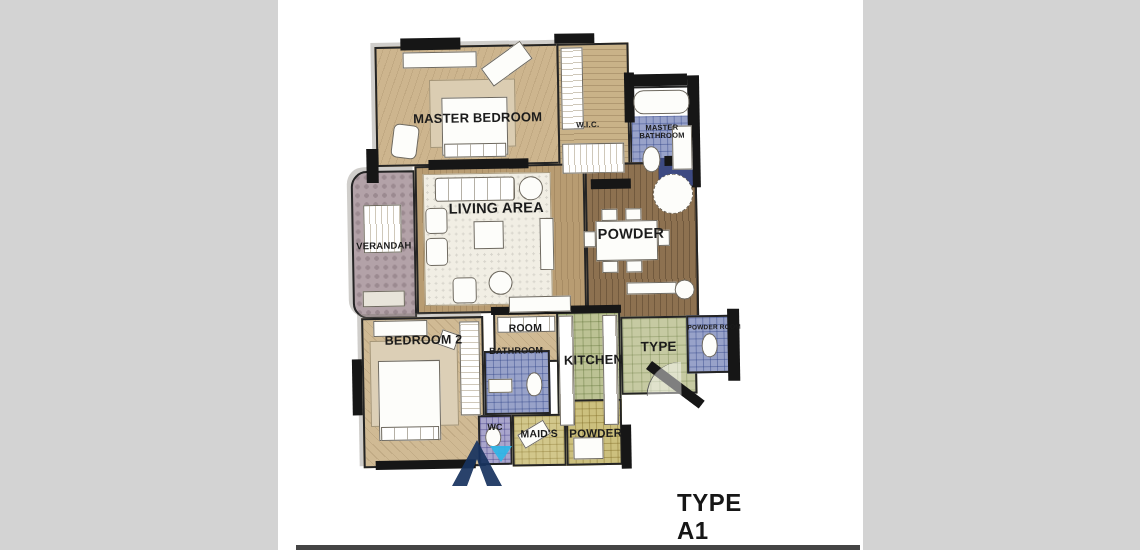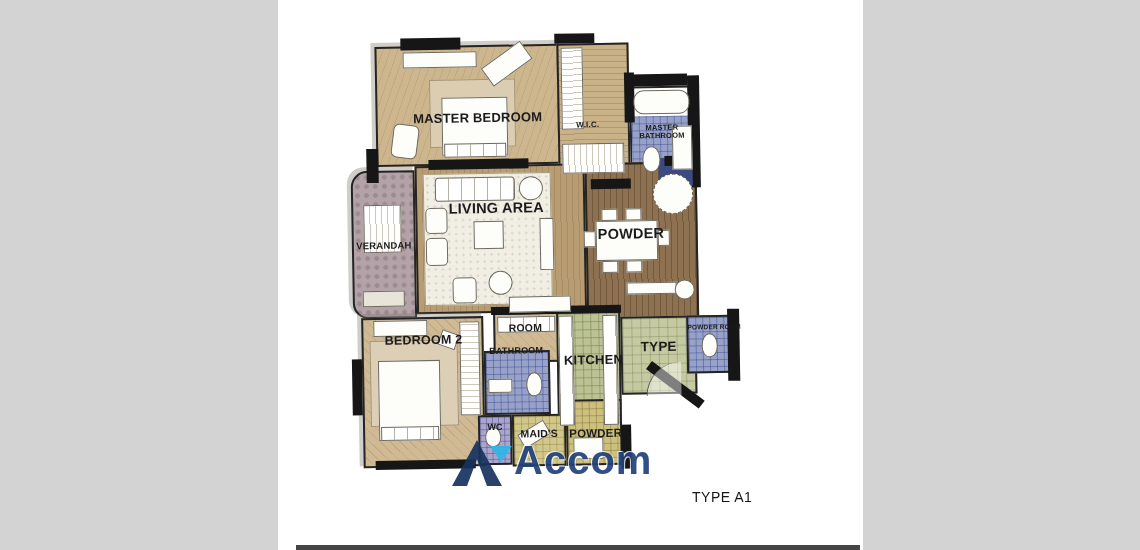--- a/index.html
+++ b/index.html
@@ -46,21 +46,21 @@
 
   
   #watermark{position:absolute;left:452px;top:438px;width:220px;height:52px;opacity:.92;}
   #wm-logo{position:absolute;left:0;top:2px;width:50px;height:46px;background:#17335f;
     clip-path:polygon(50% 0,100% 100%,70% 100%,50% 42%,30% 100%,0 100%);}
   #wm-tri{position:absolute;left:38px;top:8px;width:22px;height:16px;background:#2fb7e8;
     clip-path:polygon(0 0,100% 0,50% 100%);}
   #wm-text{position:absolute;left:62px;top:0px;font-weight:bold;font-size:40px;color:#20417c;letter-spacing:1px;
     text-shadow:0 0 2px #ffffff,1px 1px 0 rgba(255,255,255,.8),-1px -1px 0 rgba(255,255,255,.8);}
 
-  #plan-title{position:absolute;left:692px;top:489px;width:80px;font-weight:normal;font-size:14px;color:#161616;letter-spacing:.5px;}
+  #plan-title{position:absolute;left:677px;top:489px;width:80px;font-weight:bold;font-size:24px;color:#161616;letter-spacing:.5px;}
 </style>
 </head>
 <body>
 
 <div class="side-panel" id="side-left"></div>
 <div class="side-panel" id="side-right"></div>
 <div id="bottom-bar"></div>
 
 <div id="plan">
 
@@ -167,16 +167,15 @@
   <div class="lbl nowrap" style="left:144px;top:316px;width:61px;font-size:9px;">BATHROOM</div>
   <div class="lbl nowrap" style="left:36px;top:302px;width:92px;font-size:12.5px;">BEDROOM 2</div>
   <div class="lbl nowrap" style="left:137px;top:392px;width:30px;font-size:9px;">WC</div>
   <div class="lbl nowrap" style="left:170px;top:398px;width:52px;font-size:10.5px;">MAID'S</div>
   <div class="lbl nowrap" style="left:226px;top:398px;width:52px;font-size:11.5px;">POWDER</div>
 </div>
 
 <div id="watermark">
   <div id="wm-logo"></div>
   <div id="wm-tri"></div>
-  <div id="wm-text">Accom</div>
 </div>
 
 <div id="plan-title">TYPE A1</div>
 
 </body></html>

